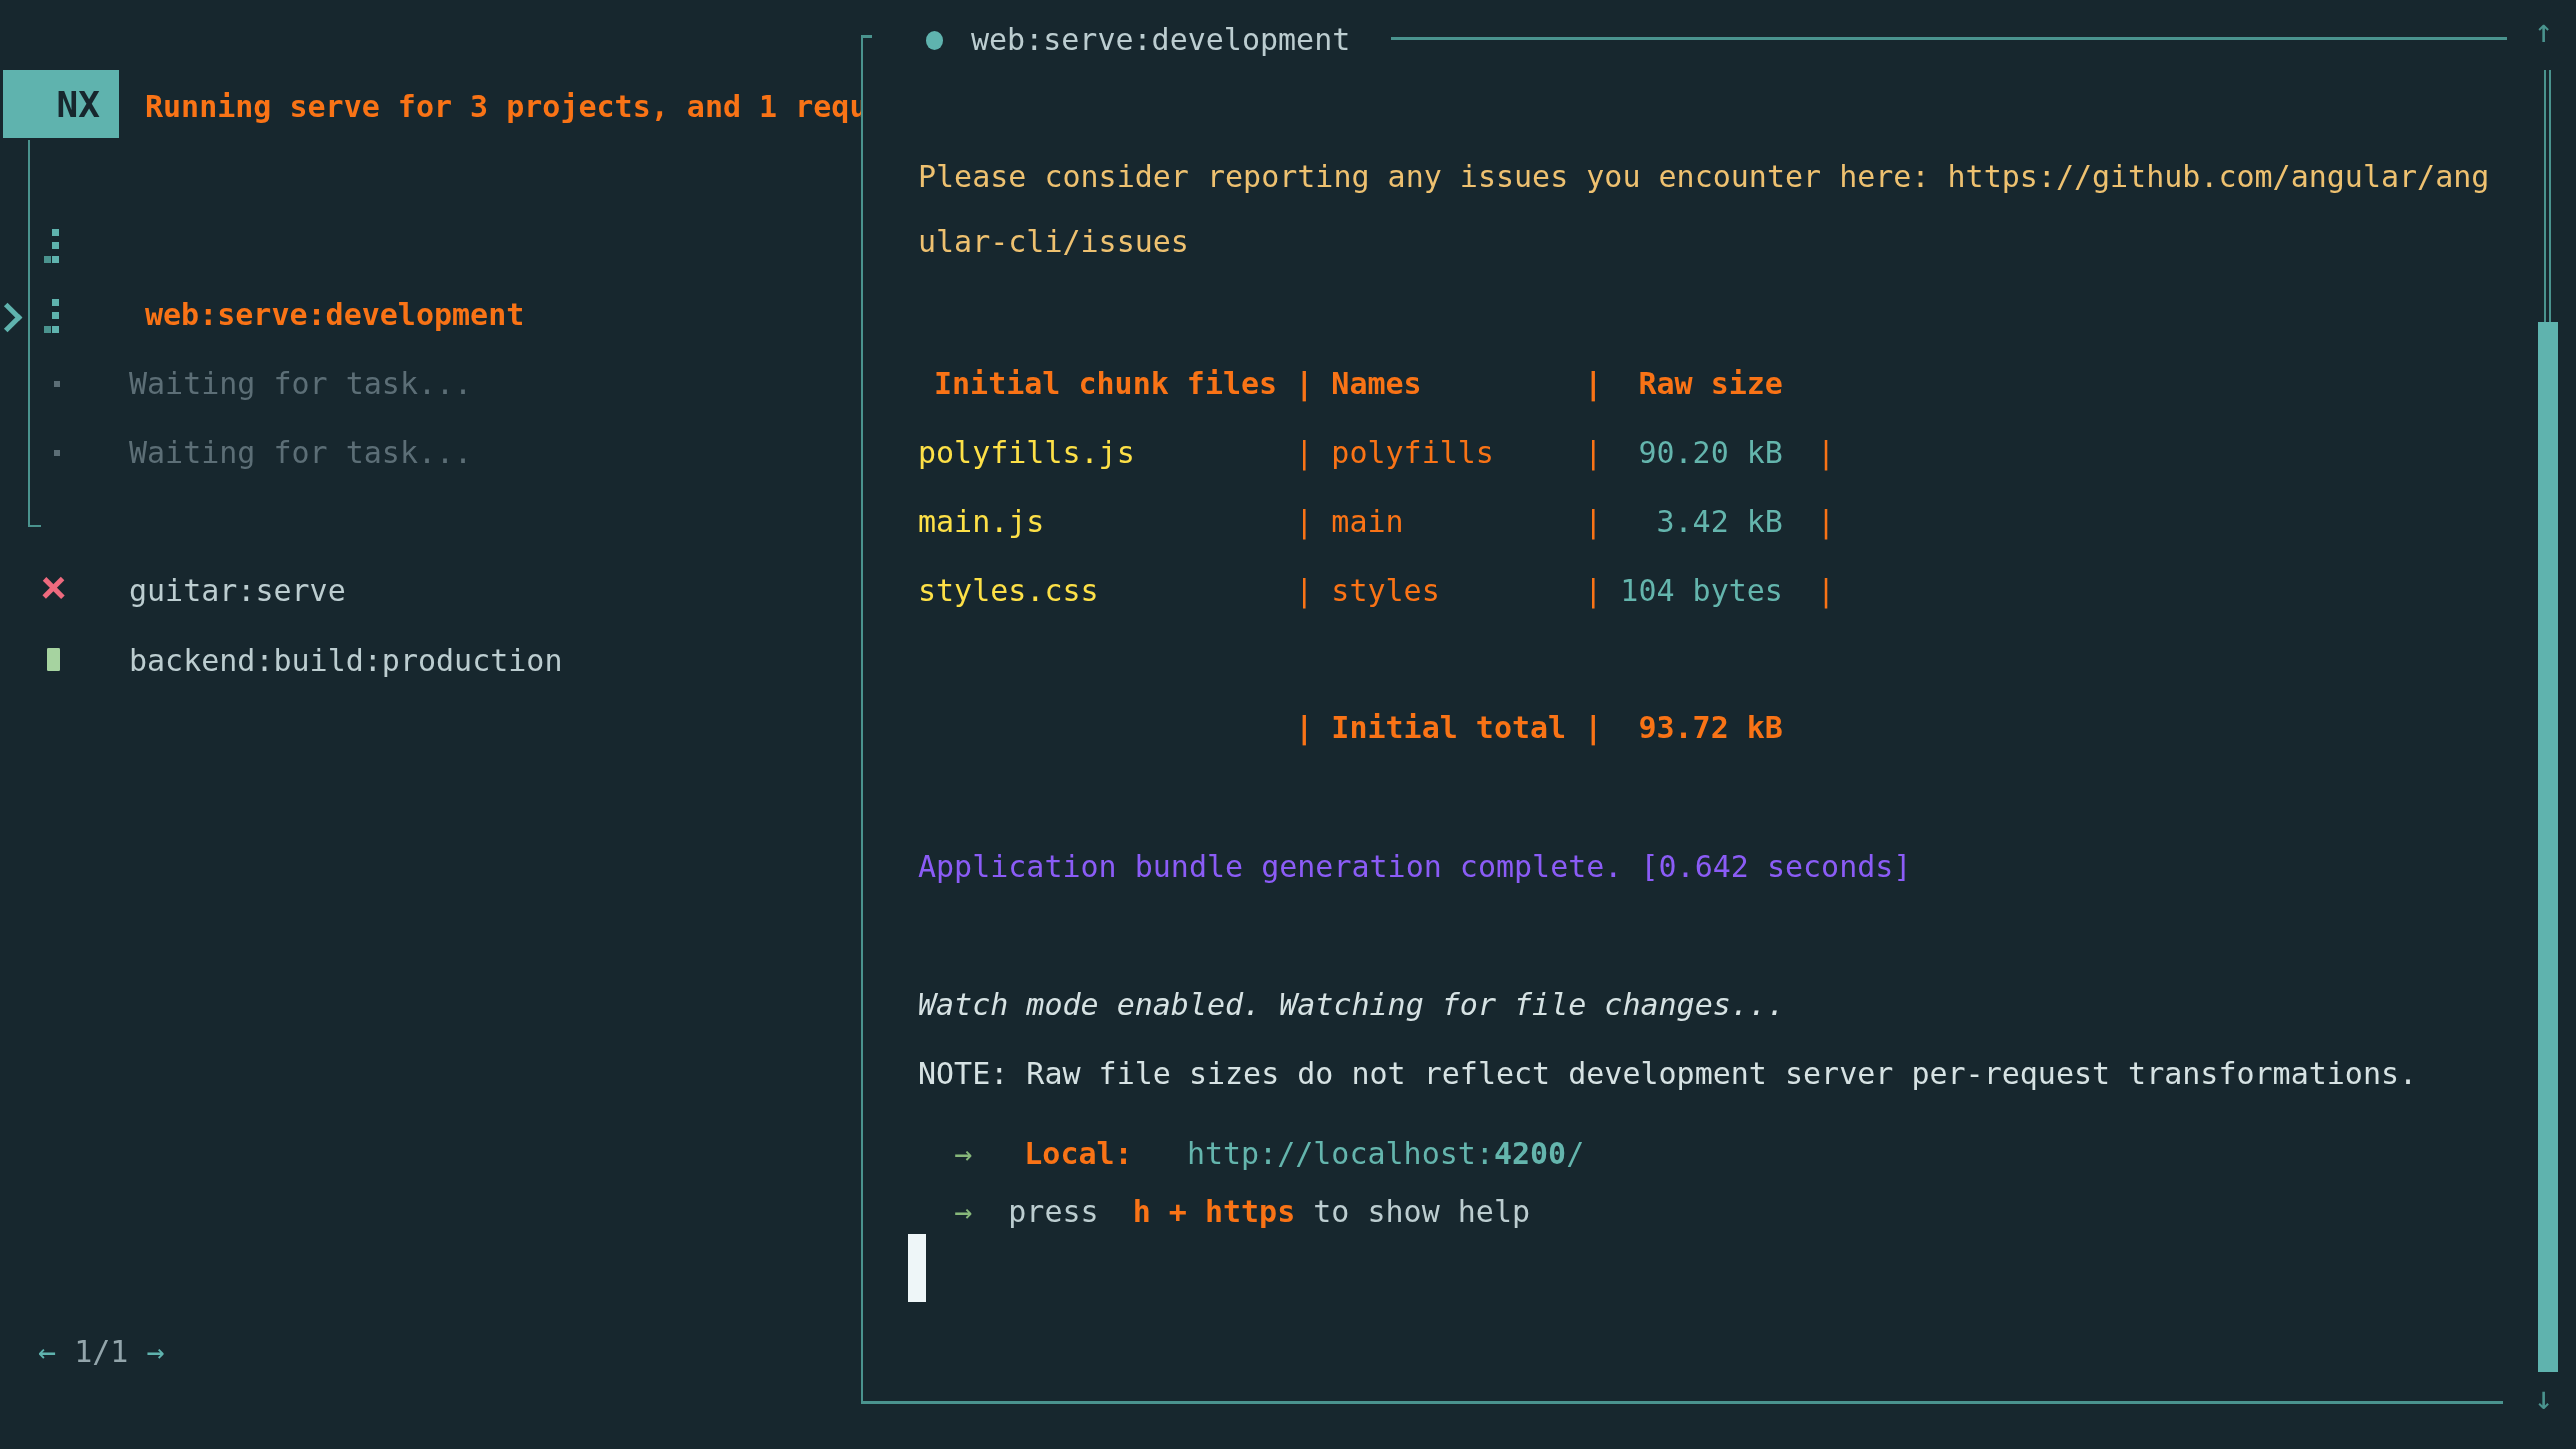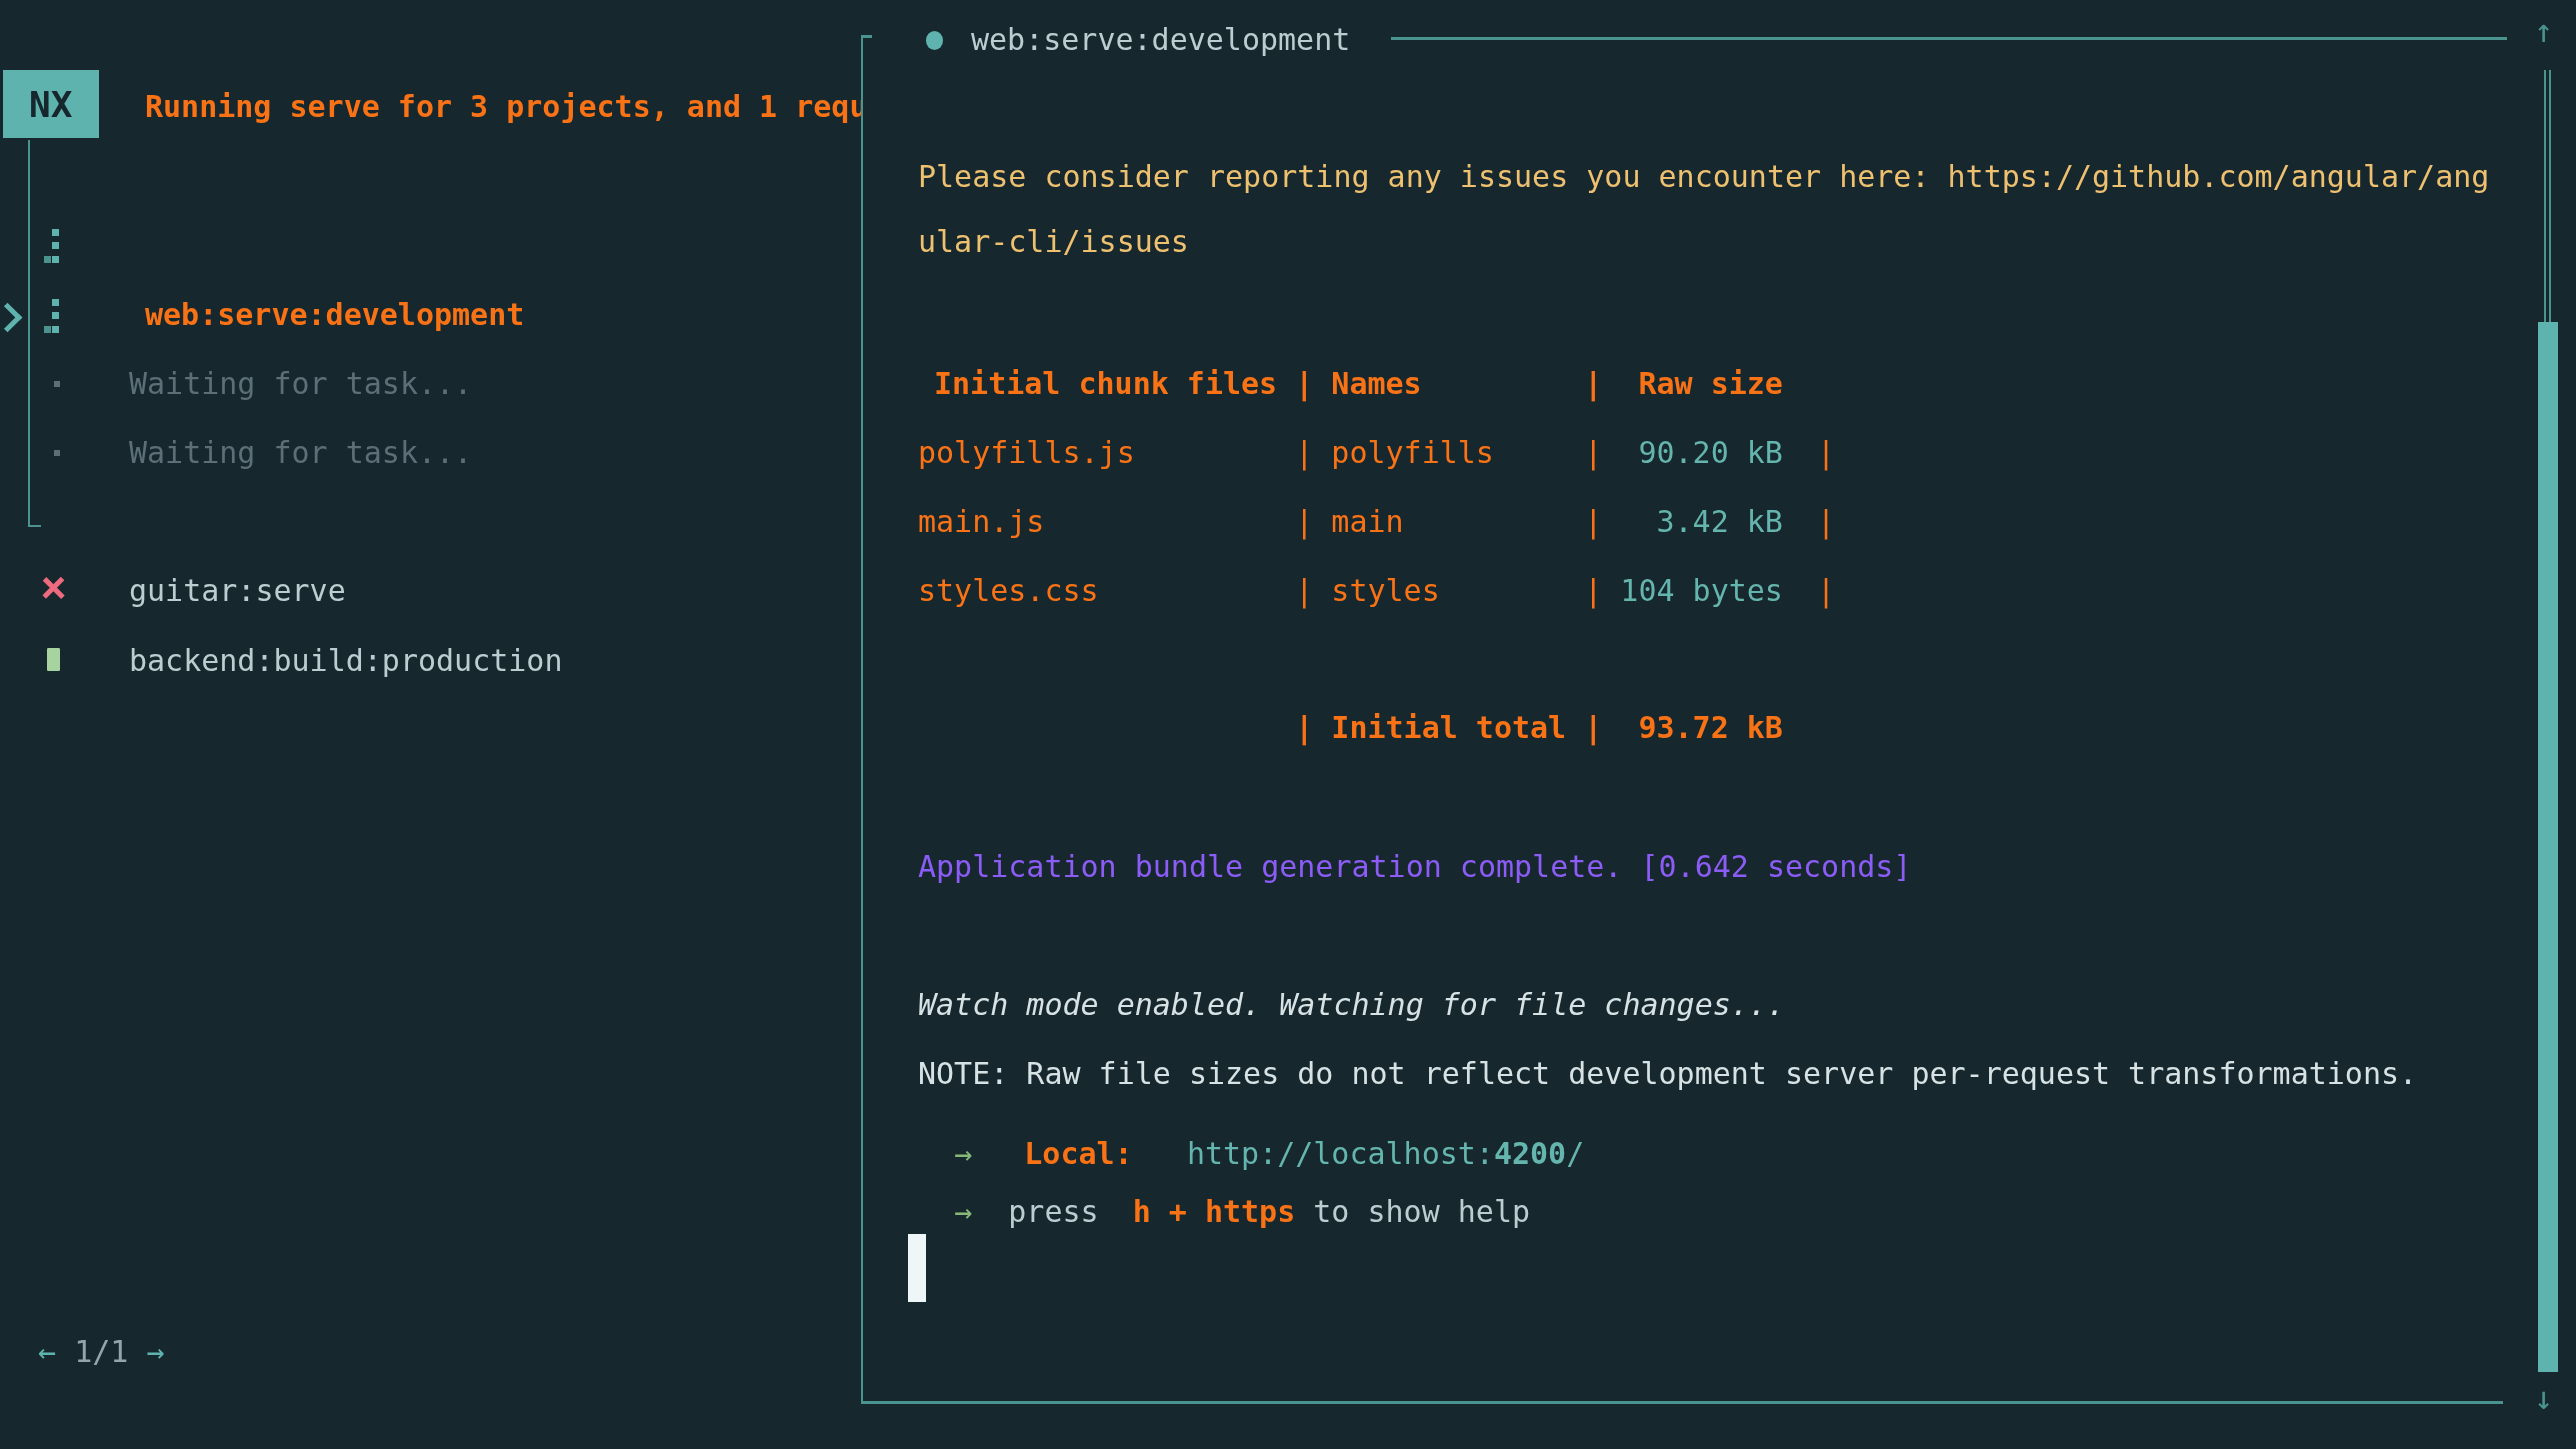--- a/index.html
+++ b/index.html
@@ -6,28 +6,28 @@
   #screen{position:relative;width:2576px;height:1449px;background:#17272e;
           font-family:"DejaVu Sans Mono",monospace;}
   .abs{position:absolute;}
   .row{position:absolute;white-space:pre;font:30px/68px "DejaVu Sans Mono",monospace;
        height:68px;color:#c9d7d9;}
   .bold{font-weight:bold;}
   .white{color:#f97316;margin-left:16px;}
   .norm{color:#bccdd0;}
   .dim{color:#5c6e76;}
   .yellow{color:#eec170;}
-  .filegreen{color:#f97316;text-align:right;}
+  .filegreen{color:#fde047;text-align:right;}
   .sizeteal{color:#64b5ad;}
   .accent{color:#5fb3ae;}
   .muted{color:#93a5ab;}
   .arrowgreen{color:#87b87a;}
-  .badge{left:2.7px;top:70px;width:96px;height:68px;background:#5fb3ae;color:#17272e;
+  .badge{left:2.7px;top:70px;width:81px;height:68px;background:#5fb3ae;color:#17272e;
          display:flex;align-items:center;justify-content:center;
-         font:bold 36px "DejaVu Sans Mono",monospace;}
+         font:bold 36px "DejaVu Sans Mono",monospace;padding-left:35px;}
   .guide-v{left:28px;top:140px;width:2px;height:386px;background:#4a938e;}
   .guide-h{left:28px;top:525px;width:13.4px;height:2px;background:#4a938e;}
   .spinner{width:14.8px;height:34px;}
   .spinner i{position:absolute;width:6.7px;height:6.7px;background:#5fb3ae;}
   .spinner .d1{right:0;top:0;}
   .spinner .d2{right:0;top:13.4px;}
   .spinner .d3{left:0;top:27px;background:#4a938e;}
   .spinner .d4{right:0;top:27px;}
   .wdot{width:6px;height:6px;background:#5c6e76;}
   .chev{left:-2.7px;top:307px;width:16px;height:16px;border-top:5.4px solid #5fb3ae;

